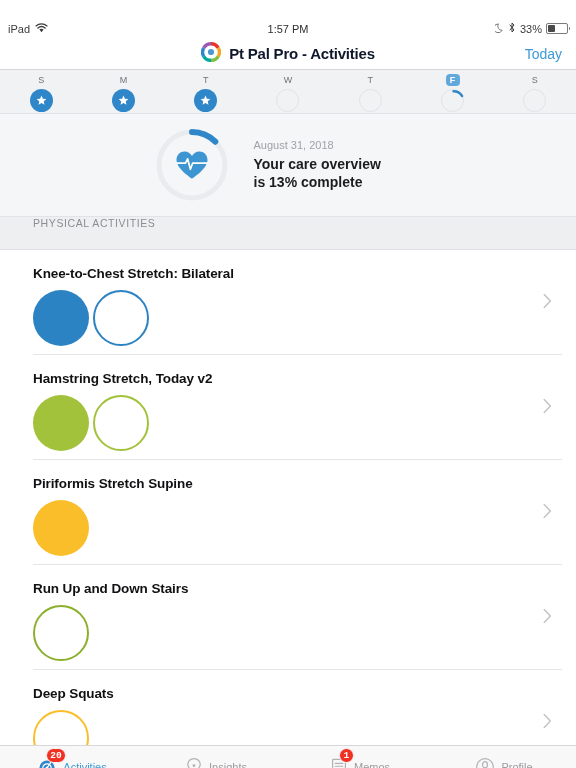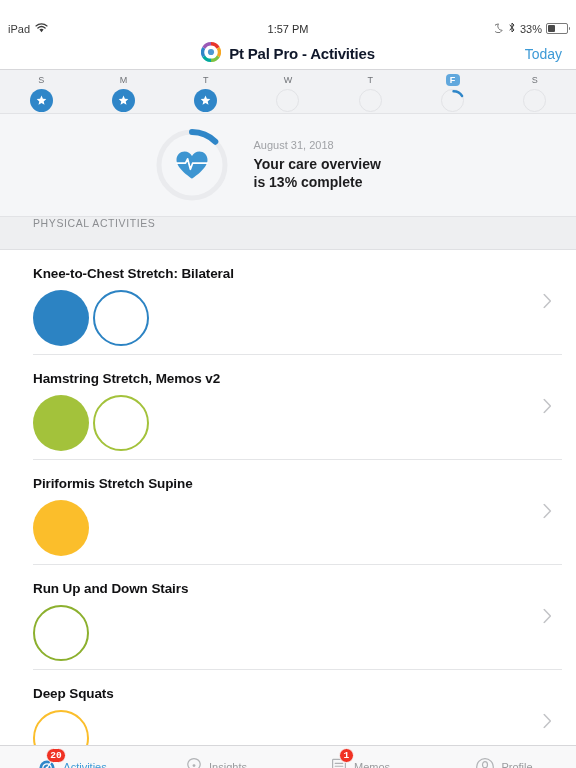--- a/index.html
+++ b/index.html
@@ -443,21 +443,21 @@
       </div>
       <span class="chevron">
         <svg width="9" height="15" viewBox="0 0 9 15">
           <path d="M1.2 1 L7.4 7.5 L1.2 14" fill="none" stroke="#c3c4c7" stroke-width="1.5" stroke-linecap="round" stroke-linejoin="round"></path>
         </svg>
       </span>
       <span class="sep"></span>
     </div>
 
     <div class="activity-row">
-      <div class="activity-title">Hamstring Stretch, Memos v2</div>
+      <div class="activity-title">Hamstring Stretch, Today v2</div>
       <div class="dots">
         <span class="dot" style="background:#a3c23b"></span>
         <span class="dot outline" style="border-color:#a3c23b"></span>
       </div>
       <span class="chevron">
         <svg width="9" height="15" viewBox="0 0 9 15">
           <path d="M1.2 1 L7.4 7.5 L1.2 14" fill="none" stroke="#c3c4c7" stroke-width="1.5" stroke-linecap="round" stroke-linejoin="round"></path>
         </svg>
       </span>
       <span class="sep"></span>

